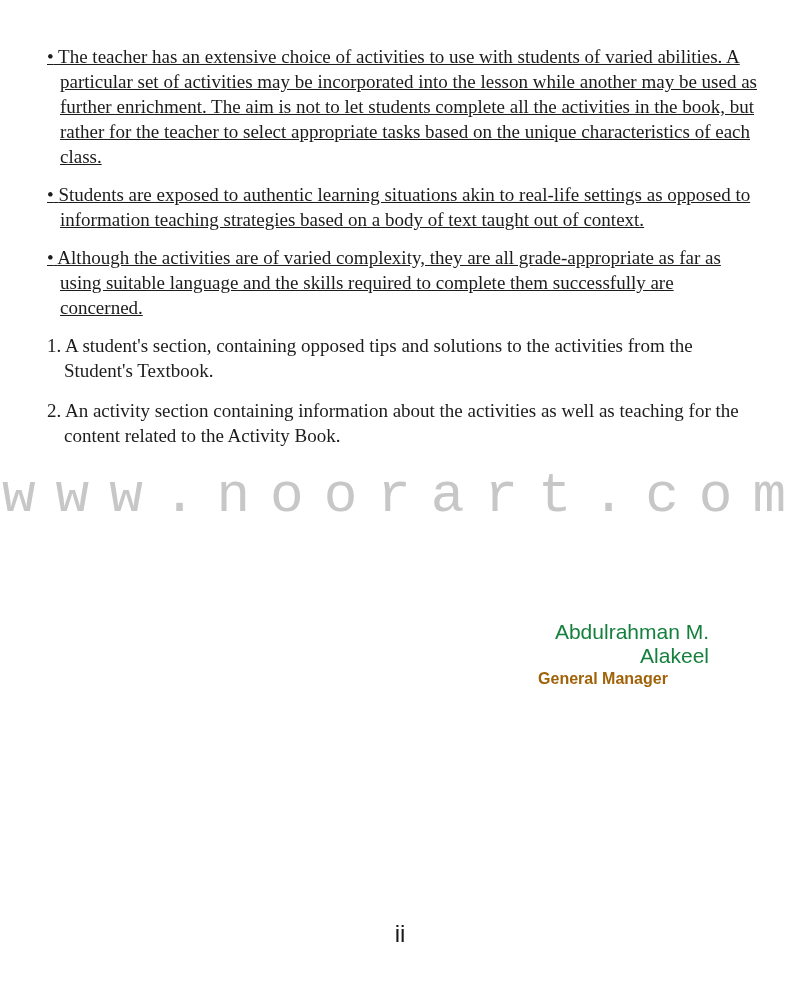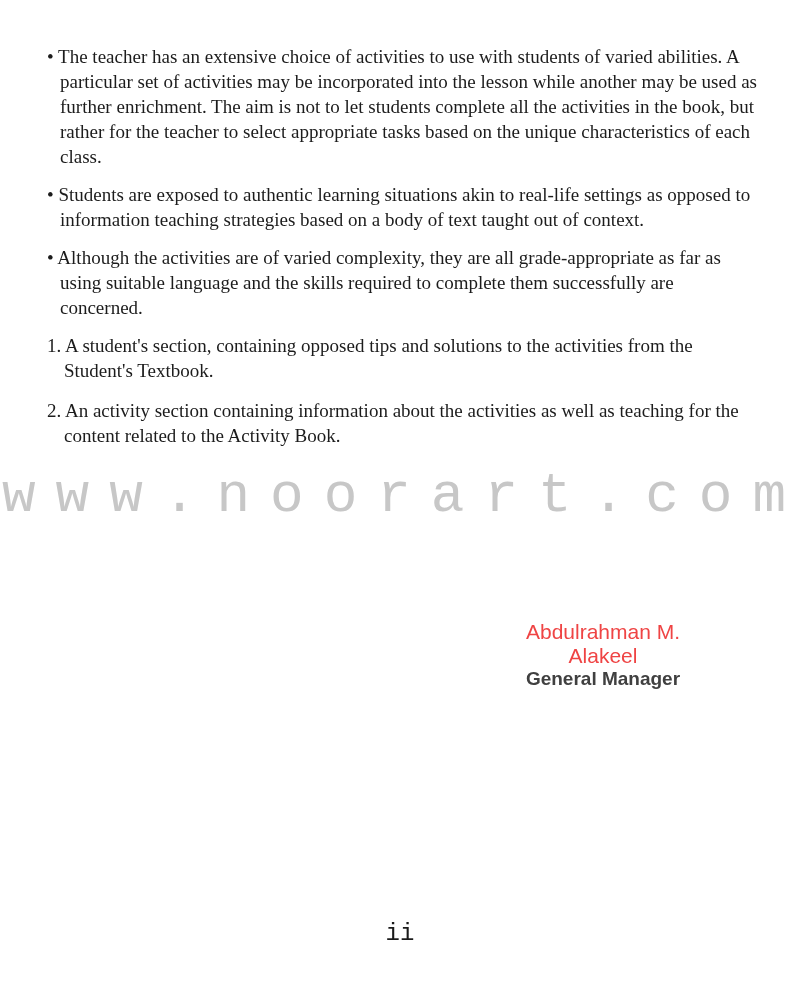--- a/index.html
+++ b/index.html
@@ -22,20 +22,21 @@
     left: 47px;
     width: 712px;
     font-size: 19px;
     line-height: 25px;
     z-index: 1;
   }
   .bullet-item {
     margin: 0 0 13px 0;
     padding-left: 13px;
     text-indent: -13px;
+    text-decoration: underline;
   }
   .section-heading {
     font-weight: bold;
     width: 724px;
     letter-spacing: -0.2px;
     line-height: 27px;
     margin: 22px 0 22px 0;
   }
   .num-item {
     margin: 0 0 15px 0;
@@ -60,35 +61,36 @@
     top: 620px;
     left: 497px;
     width: 212px;
     text-align: center;
     z-index: 2;
     font-family: "Liberation Sans", "DejaVu Sans", sans-serif;
   }
   .signature-name {
     font-size: 21px;
     line-height: 24px;
-    color: #ef4444;
+    color: #15803d;
+    text-align: right;
   }
   .signature-role {
-    font-size: 19px;
+    font-size: 16px;
     line-height: 22px;
     font-weight: bold;
-    color: #404040;
+    color: #a16207;
   }
   .page-number {
     position: absolute;
     top: 921px;
     left: 0;
     width: 800px;
     text-align: center;
-    font-family: Liberation Mono, monospace;
+    font-family: Liberation Sans, sans-serif;
     font-size: 24px;
     line-height: 26px;
     color: #1a1a1a;
     z-index: 2;
   }
 </style>
 </head>
 <body>
 
 <div class="page">

